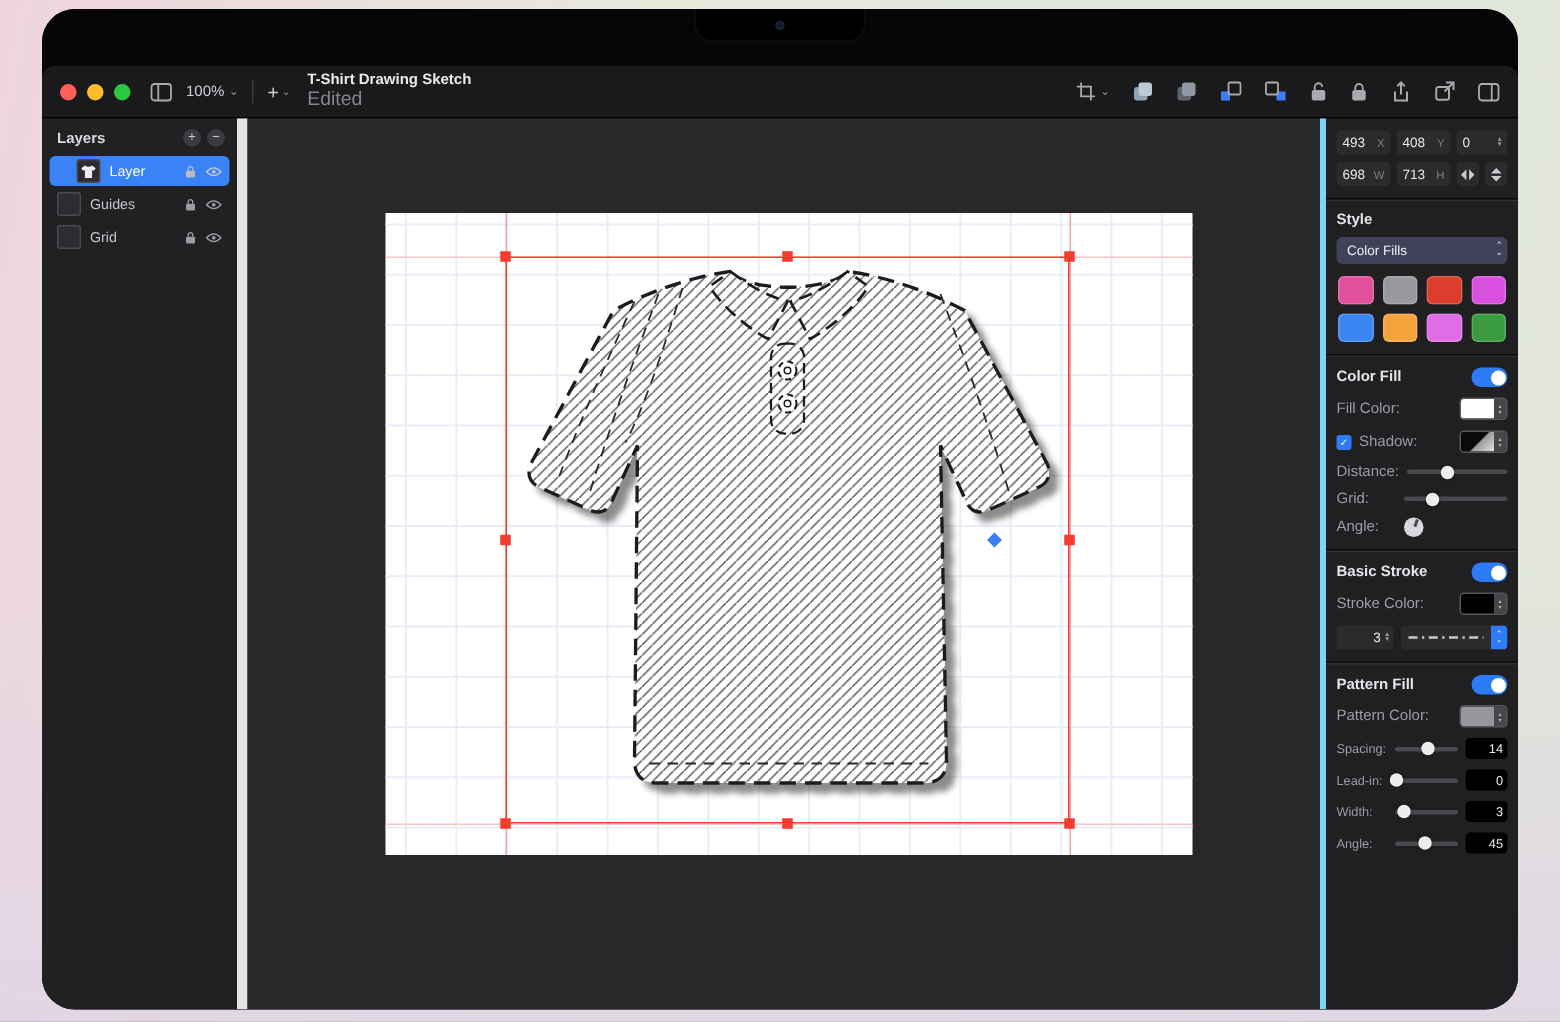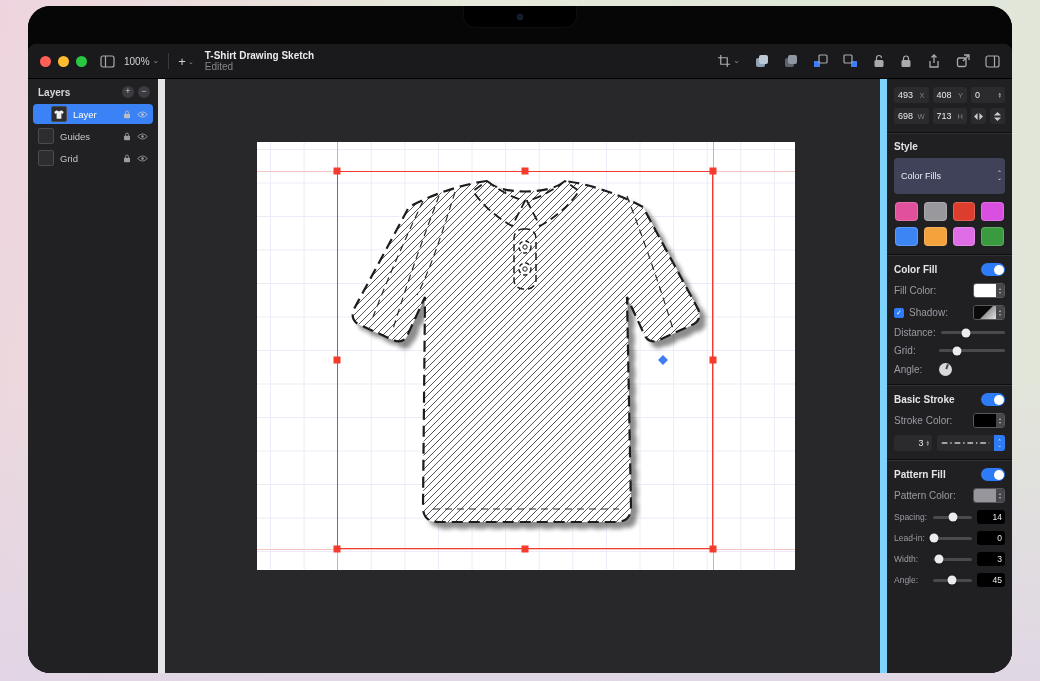--- a/index.html
+++ b/index.html
@@ -33,21 +33,21 @@
   .light.red{background:#ff5f57}.light.yellow{background:#febc2e}.light.green{background:#28c840}
   .tb-icon{color:#a9a9ae;display:flex;align-items:center;gap:2px;}
   .tb-icon svg{display:block;}
   .zoom{display:flex;align-items:center;gap:3px;color:#d3d3d8;font-size:10px;}
   .chev{color:#8e8e93;font-size:8px;line-height:1;}
   .tb-sep{width:1px;height:16px;background:#3a3a3e;}
   .addbtn{display:flex;align-items:center;gap:2px;color:#cfcfd4;font-size:13px;}
   .addbtn .chev{font-size:7px;}
   .doc-title{display:flex;flex-direction:column;line-height:1.15;margin-left:2px;}
   .doc-title .t1{font-size:10px;font-weight:bold;color:#eaeaec;}
-  .doc-title .t2{font-size:10px;color:#85858b;}
+  .doc-title .t2{font-size:13px;color:#85858b;}
   .tb-right{margin-left:auto;display:flex;align-items:center;gap:15px;}
   
   .main{flex:1;display:flex;min-height:0;}
   .layers-panel{width:130px;background:#212124;border-right:7px solid #e5e5e5;flex:none;padding-top:5px;}
   .panel-header{display:flex;align-items:center;padding:2px 8px 4px 10px;}
   .panel-header .ph-label{font-size:10px;font-weight:bold;color:#d8d8dc;flex:1;}
   .ph-btn{width:12px;height:12px;border-radius:50%;background:#3b3b40;color:#c9c9ce;font-size:9px;line-height:11px;text-align:center;margin-left:4px;}
   .layer-row{height:20px;display:flex;align-items:center;gap:6px;margin:2px 5px;padding:0 5px;border-radius:4px;font-size:9.5px;color:#c6c6cb;}
   .layer-row.selected{background:#3b82f6;color:#fff;padding-left:18px;}
   .thumb{width:14px;height:14px;border-radius:2px;background:#2d2d31;border:1px solid #4a4a4f;flex:none;display:flex;align-items:center;justify-content:center;}
@@ -62,34 +62,34 @@
       linear-gradient(90deg,#ecebf7 1px, transparent 1px);
     background-size:33.6px 33.5px;background-position:13px 7px;
   }
   .vguide{position:absolute;top:0;bottom:0;width:1px;background:#efa49d;}
   .hguide{position:absolute;left:0;right:0;height:1px;background:#f5c6c1;}
   .selrect{position:absolute;left:80px;top:29px;width:376px;height:378px;border:1px solid var(--selection);box-sizing:border-box;}
   .handle{position:absolute;width:7px;height:7px;background:var(--selection);transform:translate(-50%,-50%);}
   .bhandle{position:absolute;width:7px;height:7px;background:var(--handle_blue);transform:translate(-50%,-50%) rotate(45deg);}
   .tshirt{position:absolute;left:80px;top:29px;width:376px;height:378px;overflow:visible;}
   
-  .inspector{width:132px;background:#202023;border-left:7px solid #7dd3fc;flex:none;padding:8px 7px;box-sizing:border-box;color:#b9b9bf;overflow:hidden;}
+  .inspector{width:132px;background:#202023;border-left:4px solid #7dd3fc;flex:none;padding:8px 7px;box-sizing:border-box;color:#b9b9bf;overflow:hidden;}
   .tr-row{display:flex;gap:4px;margin-bottom:5px;}
   .field{flex:1;height:16px;background:#2b2b2e;border-radius:3px;display:flex;align-items:center;justify-content:space-between;padding:0 4px;min-width:0;}
   .field .val{font-size:9px;color:#e9e9ec;}
   .field .suffix{font-size:7.5px;color:#7f7f85;}
   .field.small{flex:0 0 26px;}
   .stepper{display:flex;flex-direction:column;line-height:.55;font-size:5px;color:#9a9a9f;}
   .flipbtn{flex:0 0 15px;height:16px;background:#2b2b2e;border-radius:3px;display:flex;align-items:center;justify-content:center;color:#c9c9ce;}
   .divider{height:1px;background:#0d0d0f;box-shadow:0 1px 0 #313134;margin:8px -7px;}
   .sec-head{display:flex;align-items:center;justify-content:space-between;margin:2px 0 6px;}
   .sec-title{font-size:10px;font-weight:bold;color:#e4e4e8;}
   .toggle{width:24px;height:13px;border-radius:7px;position:relative;flex:none;}
   .toggle::after{content:"";position:absolute;right:1.5px;top:1.5px;width:10px;height:10px;border-radius:50%;background:#fff;}
-  .popup{height:36px;border-radius:4px;background:#3f4259;display:flex;align-items:center;padding:0 3px 0 7px;margin-bottom:8px;}
+  .popup{height:18px;border-radius:4px;background:#3f4259;display:flex;align-items:center;padding:0 3px 0 7px;margin-bottom:8px;}
   .popup .pop-label{flex:1;font-size:9px;color:#eceff6;}
   .pop-chevs{display:flex;flex-direction:column;line-height:.8;font-size:6px;color:#dfe4f2;text-align:center;}
   .swatch-grid{display:grid;grid-template-columns:repeat(4,1fr);gap:6px;margin:2px 1px 4px;}
   .swatch{height:17px;border-radius:4px;border:1px solid rgba(255,255,255,.18);}
   .cf-row{display:flex;align-items:center;margin:7px 0;gap:5px;}
   .cf-label{color:#9b9ca3;font-size:10px;}
   .cf-spacer{flex:1;}
   .well{width:30px;height:13px;border-radius:3px;border:1px solid #58585c;display:flex;overflow:hidden;flex:none;}
   .well .well-color{flex:1;}
   .well .well-nub{width:8px;background:#47474b;display:flex;flex-direction:column;align-items:center;justify-content:center;font-size:4px;line-height:.9;color:#b5b5ba;}

